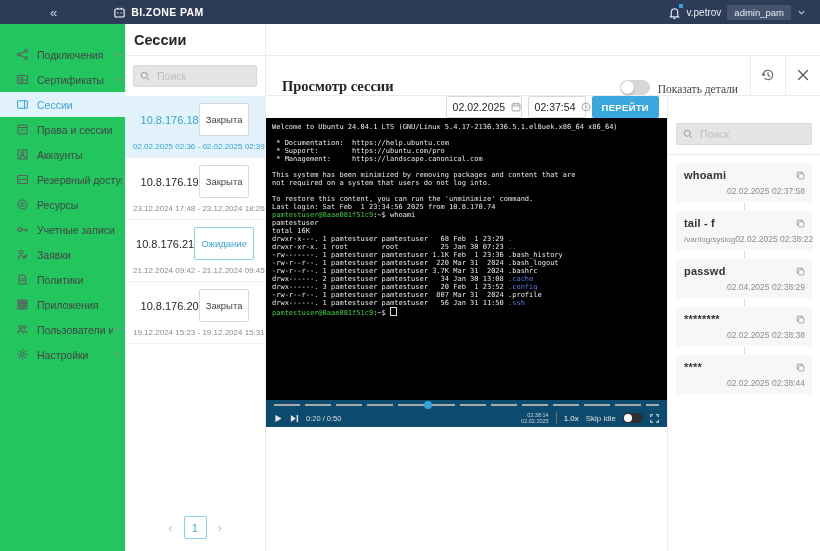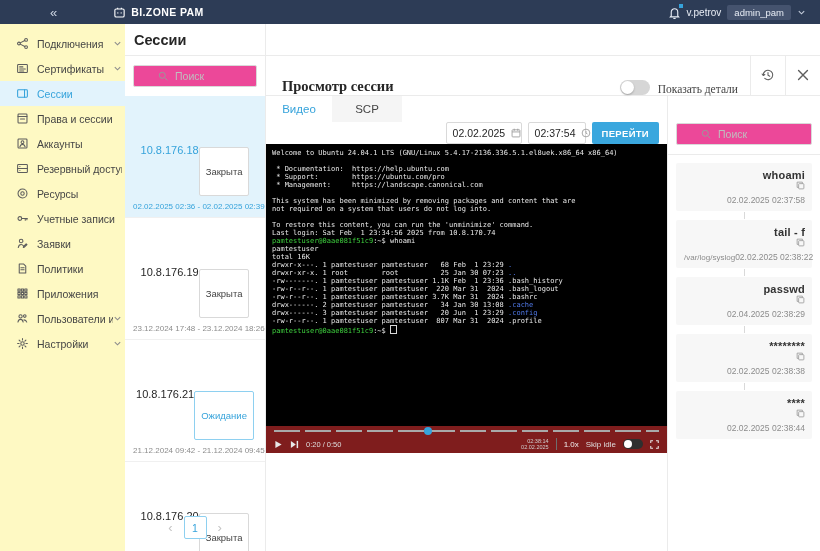--- a/index.html
+++ b/index.html
@@ -15,43 +15,43 @@
   .brand-glyph{width:13px;height:13px;}
   .brand-name{font-size:10.5px;font-weight:bold;letter-spacing:.4px;}
   .header-right{margin-left:auto;display:flex;align-items:center;gap:6px;margin-right:14px;}
   .bell-wrap{position:relative;width:13px;height:13px;color:#e8edf5;cursor:pointer;}
   .bell-badge{position:absolute;top:-2px;right:-2px;width:4px;height:4px;background:#36a3db;}
   .user-name{font-size:10px;color:#e8edf5;}
   .role-chip{background:#45536e;color:#e8edf5;font-size:9.5px;padding:2px 7px;border-radius:2px;}
   .hdr-chev{width:9px;height:9px;color:#c4cddb;}
 
   
-  .sidebar{position:absolute;top:24px;left:0;width:131px;bottom:0;background:#fef9c3;
-           border-right:1px solid #ebebeb;box-sizing:border-box;padding-top:7px;}
+  .sidebar{position:absolute;top:24px;left:0;width:131px;bottom:0;background:#22c55e;
+           border-right:1px solid #ebebeb;box-sizing:border-box;padding-top:18px;}
   .sb-item{height:25px;display:flex;align-items:center;padding:0 8px 0 16px;cursor:pointer;color:#454545;}
   .sb-icon{width:13px;height:13px;margin-right:8px;flex:none;color:#5d5d5d;}
   .sb-icon svg{width:13px;height:13px;}
   .sb-label{font-size:10.5px;white-space:nowrap;overflow:hidden;flex:1;}
   .sb-chev{width:9px;height:9px;color:#8c8c8c;flex:none;}
   .sb-item.active{background:#e2f3fc;color:#36a3db;}
   .sb-item.active .sb-icon{color:#36a3db;}
 
   
   .sessions-col{position:absolute;top:24px;left:125px;width:141px;bottom:0;background:#fff;
                 border-right:1px solid #ebebeb;box-sizing:border-box;}
   .sessions-title{font-size:14.5px;font-weight:bold;padding:8px 0 7px 9px;border-bottom:1px solid #ebebeb;}
   .search-box{margin:9px 8px;height:22px;border:1px solid #d9d9d9;border-radius:2px;
-              display:flex;align-items:center;padding:0 24px;gap:5px;box-sizing:border-box;background:#ec4899;}
+              display:flex;align-items:center;padding:0 6px;gap:5px;box-sizing:border-box;background:#e5e5e5;}
   .search-box svg{width:10px;height:10px;color:#999;flex:none;}
   .search-input{border:none;outline:none;width:100%;font-size:10.5px;font-family:inherit;color:#262626;background:transparent;}
   .search-input::placeholder{color:#bfbfbf;}
   .session-item{padding:7px 8px 6px;border-bottom:1px solid #f0f0f0;cursor:pointer;}
   .s-row1{display:flex;align-items:center;justify-content:center;}
   .s-ip{font-size:11px;color:#262626;}
-  .s-badge{font-size:9.5px;color:#454545;border:1px solid #d9d9d9;border-radius:2px;padding:18px 6px;background:#fff;white-space:nowrap;margin-top:44px;}
+  .s-badge{font-size:9.5px;color:#454545;border:1px solid #d9d9d9;border-radius:2px;padding:10px 6px;background:#fff;white-space:nowrap;}
   .s-badge.waiting{color:#36a3db;border-color:#8ed0f0;}
   .s-period{font-size:8px;color:#8c8c8c;margin-top:6px;white-space:nowrap;}
   .session-item.selected{background:#e2f3fc;}
   .session-item.selected .s-ip,.session-item.selected .s-period{color:#36a3db;}
   .pagination{position:absolute;bottom:12px;left:0;right:0;display:flex;justify-content:center;align-items:center;gap:11px;}
   .page-arrow{color:#c4c4c4;font-size:13px;cursor:pointer;line-height:1;}
   .page-num{width:21px;height:21px;border:1px solid #8ed0f0;border-radius:2px;color:#36a3db;font-size:10.5px;
             display:flex;align-items:center;justify-content:center;cursor:pointer;background:#fff;}
 
   
@@ -82,42 +82,42 @@
   .go-btn{height:22px;padding:0 10px;background:#3aa7de;color:#fff;border:none;border-radius:2px;
           font-size:9.5px;font-weight:bold;letter-spacing:.3px;font-family:inherit;cursor:pointer;}
 
   
   .terminal{height:282px;background:#000;overflow:hidden;box-sizing:border-box;padding:5px 6px;cursor:pointer;}
   .term-line{font-family:"DejaVu Sans Mono",monospace;font-size:7px;line-height:8px;min-height:8px;white-space:pre;}
   .t-w{color:#e8e8e8;} .t-g{color:#3ed13e;} .t-b{color:#5079e8;}
   .t-cur{display:inline-block;width:4.5px;height:6.5px;border:1px solid #d8d8d8;vertical-align:-1px;}
 
   
-  .player-bar{height:27px;background:#7f1d1d;position:relative;box-sizing:border-box;}
+  .player-bar{height:27px;background:#0c4a6e;position:relative;box-sizing:border-box;}
   .progress-track{position:absolute;top:4px;left:8px;right:8px;height:2px;cursor:pointer;
     background:repeating-linear-gradient(90deg,#a9a9a9 0 26px,rgba(0,0,0,0) 26px 31px);}
   .progress-dot{position:absolute;top:-3px;width:8px;height:8px;border-radius:50%;background:#36a3db;margin-left:-4px;}
   .player-controls{position:absolute;top:9px;left:0;right:0;bottom:0;display:flex;align-items:center;padding:0 8px;gap:7px;}
   .p-btn{color:#e8e8e8;cursor:pointer;flex:none;display:flex;}
   .p-btn svg{width:9px;height:9px;}
   .p-time{font-size:7.5px;color:#dedede;white-space:nowrap;}
   .p-spacer{flex:1;}
   .p-stamp{text-align:right;font-size:5.5px;line-height:6.5px;color:#cfcfcf;white-space:nowrap;}
   .p-sep{width:1px;height:12px;background:#6e6e6e;flex:none;}
   .p-speed{font-size:8px;color:#f0f0f0;cursor:pointer;}
   .p-skip-label{font-size:8px;color:#dedede;white-space:nowrap;}
   .p-skip-toggle{width:20px;height:10px;border-radius:5px;background:#2f2f2f;position:relative;cursor:pointer;flex:none;}
   .p-skip-toggle .knob{position:absolute;top:1px;left:1px;width:8px;height:8px;border-radius:50%;background:#fff;}
 
   
   .cmd-panel{position:absolute;top:0;left:402px;right:0;bottom:0;overflow:hidden;}
   .cmd-search-wrap{margin-top:27px;padding:0 8px 9px;border-bottom:1px solid #ebebeb;}
   .cmd-list{padding:8px 8px 0;}
   .cmd-item{background:#f7f7f7;border-radius:2px;padding:6px 7px 6px 8px;cursor:pointer;}
-  .c-row1{display:flex;align-items:flex-end;flex-direction:column;}
+  .c-row1{display:flex;align-items:center;}
   .c-name{font-size:11px;font-weight:bold;color:#333;flex:1;letter-spacing:.2px;}
   .c-copy{color:#9a9a9a;cursor:pointer;flex:none;}
   .c-copy svg{width:9px;height:9px;}
   .c-row2{display:flex;align-items:baseline;margin-top:5px;}
   .c-path{font-size:8px;color:#8c8c8c;flex:1;white-space:nowrap;}
   .c-time{font-size:8.5px;color:#8c8c8c;white-space:nowrap;}
   .cmd-connector{width:1px;height:7px;background:#d9d9d9;margin:1px auto;}
 </style>
 </head>
 <body>
@@ -371,24 +371,20 @@
     <span class="vh-btn">
       <svg viewBox="0 0 12 12" stroke="currentColor" stroke-width="1.2" stroke-linecap="round">
           <path d="M2.2 2.2l7.6 7.6M9.8 2.2l-7.6 7.6"></path>
         </svg>
     </span>
   </div>
 
   <div class="viewer-body">
 
     <div class="video-col">
-      <div class="tabs">
-        <div class="tab tab-video">Видео</div>
-        <div class="tab tab-scp">SCP</div>
-      </div>
       <div class="controls-row">
         <div class="input-box date-box">
           <span class="val">02.02.2025</span>
           <svg viewBox="0 0 14 14" fill="none" stroke="currentColor" stroke-width="1.2">
               <rect x="1.5" y="2.5" width="11" height="10" rx="1"></rect>
               <path d="M1.5 5.5h11M4.5 1v3M9.5 1v3"></path>
             </svg>
         </div>
         <div class="input-box time-box">
           <span class="val">02:37:54</span>
@@ -414,22 +410,23 @@
           <div class="term-line"><span class="t-w">Last login: Sat Feb  1 23:34:56 2025 from 10.8.170.74</span></div>
           <div class="term-line"><span class="t-g">pamtestuser@0aae081f51c9</span><span class="t-w">:~$ whoami</span></div>
           <div class="term-line"><span class="t-w">pamtestuser</span></div>
           <div class="term-line"><span class="t-w">total 16K</span></div>
           <div class="term-line"><span class="t-w">drwxr-x---. 1 pamtestuser pamtestuser   68 Feb  1 23:29 </span><span class="t-b">.</span></div>
           <div class="term-line"><span class="t-w">drwxr-xr-x. 1 root        root          25 Jan 30 07:23 </span><span class="t-b">..</span></div>
           <div class="term-line"><span class="t-w">-rw-------. 1 pamtestuser pamtestuser 1.1K Feb  1 23:36 .bash_history</span></div>
           <div class="term-line"><span class="t-w">-rw-r--r--. 1 pamtestuser pamtestuser  220 Mar 31  2024 .bash_logout</span></div>
           <div class="term-line"><span class="t-w">-rw-r--r--. 1 pamtestuser pamtestuser 3.7K Mar 31  2024 .bashrc</span></div>
           <div class="term-line"><span class="t-w">drwx------. 2 pamtestuser pamtestuser   34 Jan 30 13:08 </span><span class="t-b">.cache</span></div>
-          <div class="term-line"><span class="t-w">drwx------. 3 pamtestuser pamtestuser   20 Jun  1 23:29 </span><span class="t-b">.config</span></div>
+          <div class="term-line"><span class="t-w">drwx------. 3 pamtestuser pamtestuser   20 Feb  1 23:52 </span><span class="t-b">.config</span></div>
           <div class="term-line"><span class="t-w">-rw-r--r--. 1 pamtestuser pamtestuser  807 Mar 31  2024 .profile</span></div>
+          <div class="term-line"><span class="t-w">drwx------. 1 pamtestuser pamtestuser   56 Jan 31 11:50 </span><span class="t-b">.ssh</span></div>
           <div class="term-line"><span class="t-g">pamtestuser@0aae081f51c9</span><span class="t-w">:~$ </span><span class="t-cur"></span></div>
         </div>
 
       <div class="player-bar">
         <div class="progress-track">
           <span class="progress-dot" style="left: 40%;"></span>
         </div>
         <div class="player-controls">
           <span class="p-btn">
             <svg viewBox="0 0 10 10" fill="currentColor">

